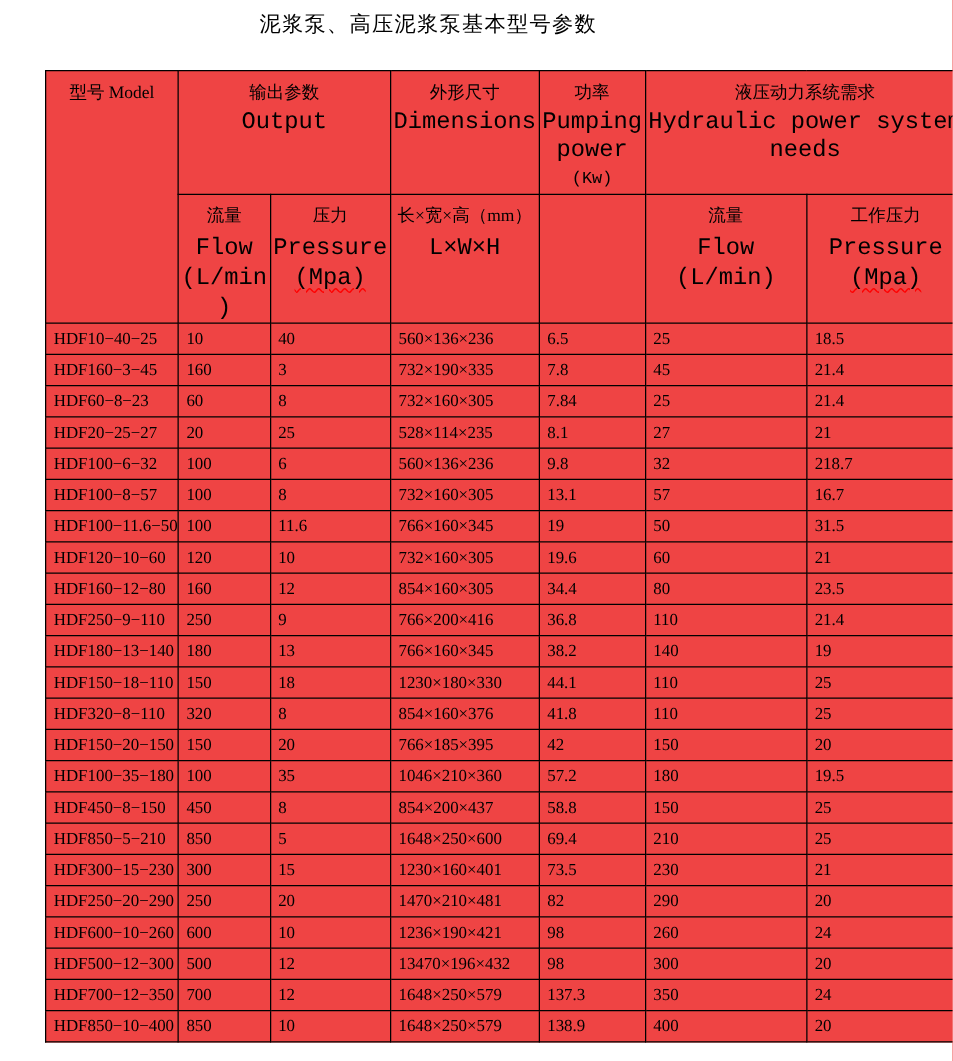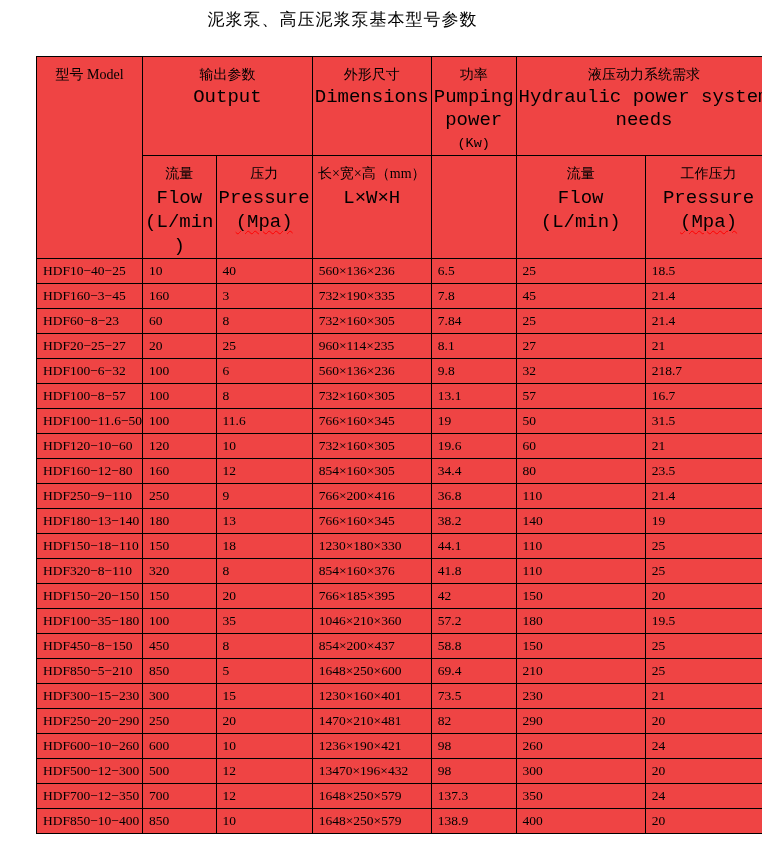--- a/index.html
+++ b/index.html
@@ -157,21 +157,21 @@
         <td>8</td>
         <td>732×160×305</td>
         <td>7.84</td>
         <td>25</td>
         <td>21.4</td>
       </tr>
       <tr>
         <td>HDF20−25−27</td>
         <td>20</td>
         <td>25</td>
-        <td>960×114×235</td>
+        <td>528×114×235</td>
         <td>8.1</td>
         <td>27</td>
         <td>21</td>
       </tr>
       <tr>
         <td>HDF100−6−32</td>
         <td>100</td>
         <td>6</td>
         <td>560×136×236</td>
         <td>9.8</td>

